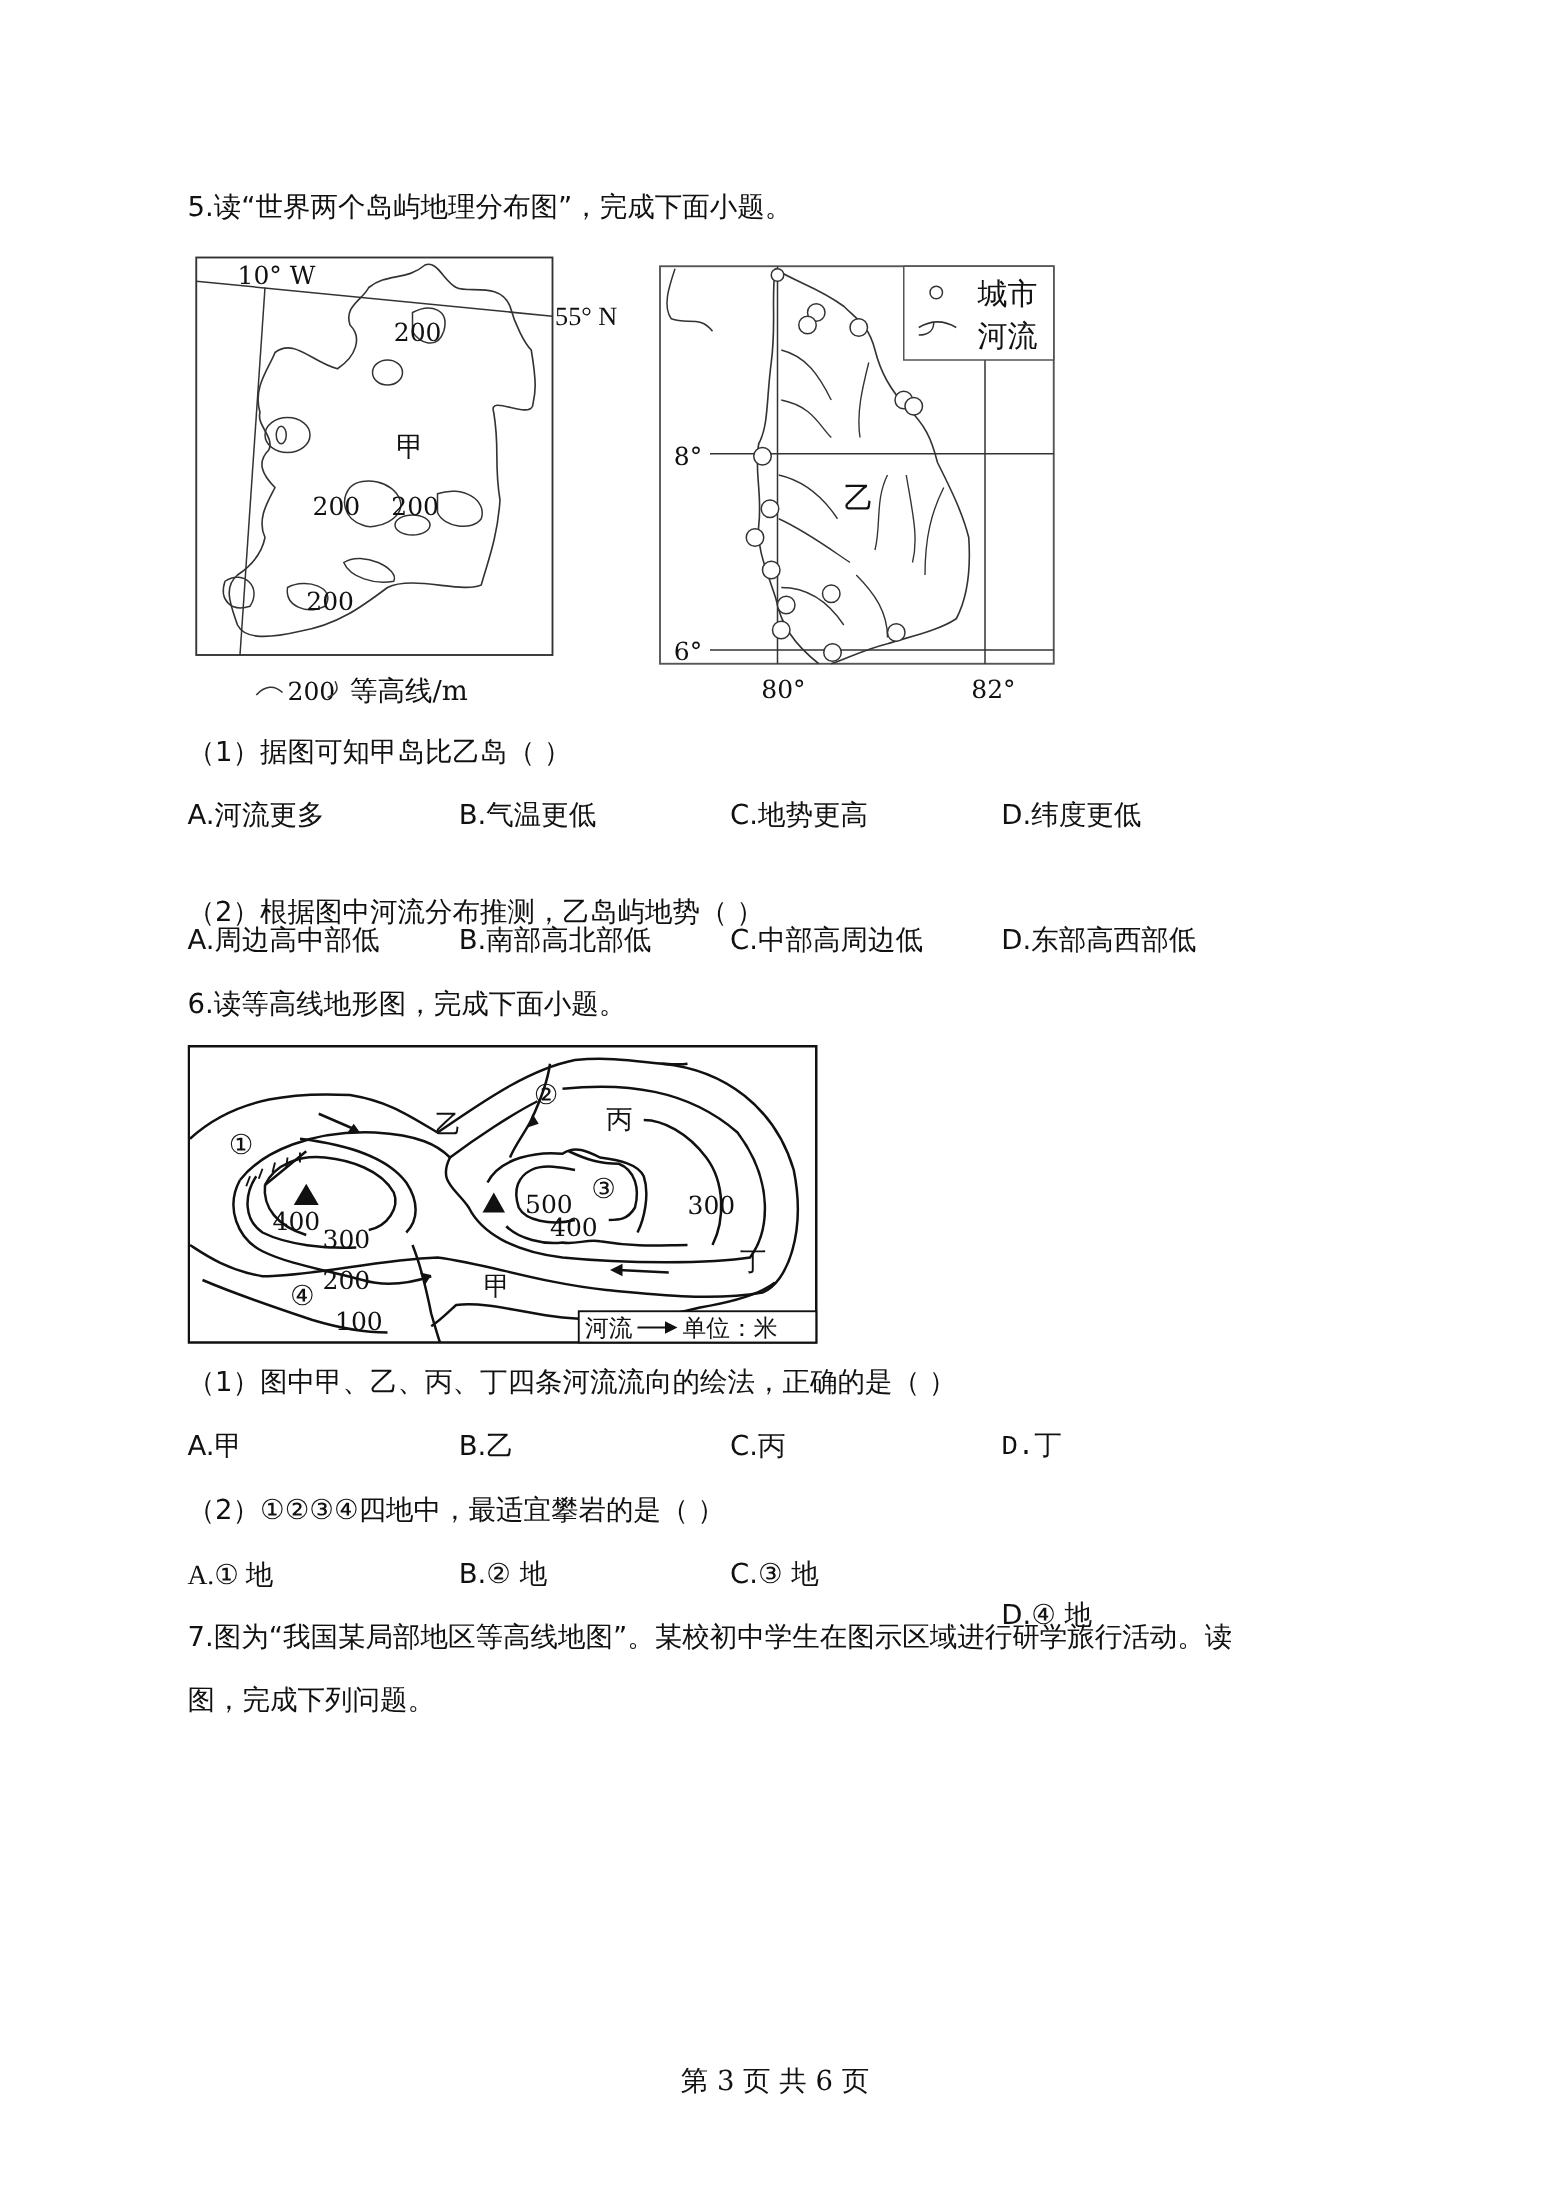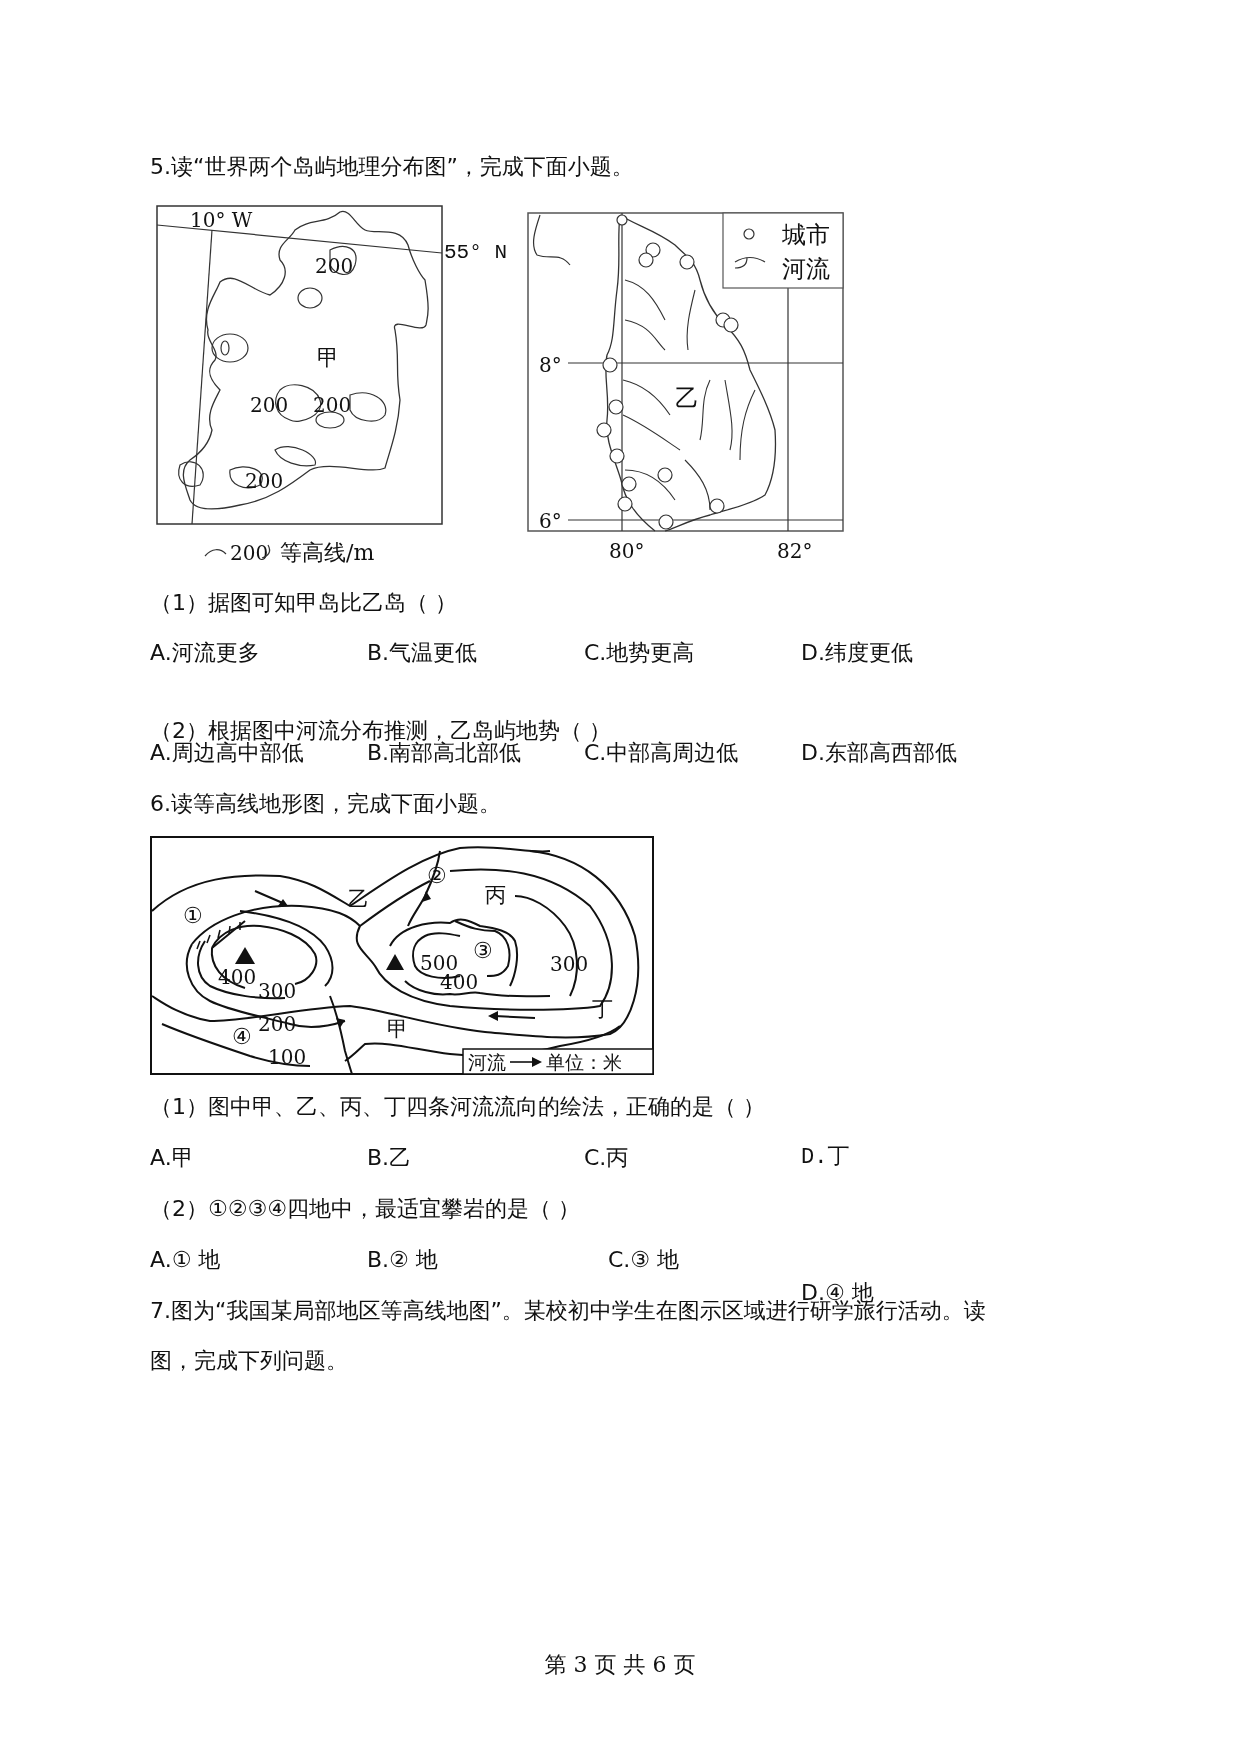--- a/index.html
+++ b/index.html
@@ -36,21 +36,21 @@
   <text x="167" y="165" font-size="22">甲</text>
   <text x="100" y="212" font-size="20">200</text>
   <text x="163" y="212" font-size="20">200</text>
   <text x="95" y="288" font-size="20">200</text>
   <text x="40" y="27" font-size="20">10° W</text>
   <path d="M55,356 C62,348 70,348 76,354" fill="none" stroke="#333" stroke-width="1.2"></path>
   <text x="80" y="360" font-size="20">200</text>
   <path d="M118,345 C122,352 118,356 112,358" fill="none" stroke="#333" stroke-width="1.2"></path>
   <text x="130" y="360" font-size="22">等高线/m</text>
 </svg>
-<div class="opt" style="left:444px;top:238px;font-family:Liberation Mono, monospace;font-size:21px;">55° N</div>
+<div class="opt" style="left:444px;top:238px;font-family:Liberation Serif, serif;font-size:21px;">55° N</div>
 
 <svg class="fig" style="left:525px;top:200px;" width="325" height="370" viewBox="0 0 325 370">
   <rect x="3" y="13" width="315" height="318" fill="#fff" stroke="#555" stroke-width="1.5"></rect>
   <line x1="97" y1="13" x2="97" y2="331" stroke="#333" stroke-width="1.2"></line>
   <line x1="263" y1="88" x2="263" y2="331" stroke="#333" stroke-width="1.2"></line>
   <line x1="43" y1="163" x2="318" y2="163" stroke="#333" stroke-width="1.2"></line>
   <line x1="43" y1="320" x2="318" y2="320" stroke="#333" stroke-width="1.2"></line>
   <path d="M15,15 C10,30 5,45 12,55 C25,60 35,52 45,65" fill="none" stroke="#333" stroke-width="1.2"></path>
   <path d="M95,15 C110,25 130,30 150,45 C160,55 170,60 175,80 C180,100 190,115 200,125 C215,140 220,150 225,170 C235,190 245,210 250,230 C252,260 248,280 240,295 C225,305 200,310 185,315 C165,320 150,328 140,331 M95,15 C92,40 96,60 92,90 C88,120 90,140 82,155 C78,175 85,195 82,220 C80,240 90,260 96,280 C100,300 110,315 130,331" fill="none" stroke="#333" stroke-width="1.3"></path>
   <path d="M100,80 C120,85 130,100 140,120 M100,120 C125,125 130,140 140,150 M98,180 C120,185 135,200 145,215 M98,215 C120,225 140,240 155,250 M100,270 C125,270 140,285 150,300 M170,90 C165,110 160,130 163,150 M185,180 C175,200 180,220 175,240 M200,180 C205,210 210,230 205,250 M230,190 C220,210 215,230 215,260 M160,260 C175,275 185,290 185,310" fill="none" stroke="#333" stroke-width="1.1"></path>
@@ -157,21 +157,21 @@
   <text x="396" y="233" font-size="19">单位：米</text>
 </svg>
 
 <div class="line" style="top:1092px;">（1）图中甲、乙、丙、丁四条河流流向的绘法，正确的是（    ）</div>
 <div class="opt" style="left:150px;top:1143px;">A.甲</div>
 <div class="opt" style="left:367px;top:1143px;">B.乙</div>
 <div class="opt" style="left:584px;top:1143px;">C.丙</div>
 <div class="opt" style="left:801px;top:1143px;font-family:Liberation Mono, monospace;">D.丁</div>
 
 <div class="line" style="top:1194px;">（2）①②③④四地中，最适宜攀岩的是（    ）</div>
-<div class="opt" style="left:150px;top:1245px;">A.① 地</div>
+<div class="opt" style="left:150px;top:1245px;font-family:Liberation Serif, serif;">A.① 地</div>
 <div class="opt" style="left:367px;top:1245px;">B.② 地</div>
-<div class="opt" style="left:608px;top:1245px;">C.③ 地</div>
+<div class="opt" style="left:584px;top:1245px;">C.③ 地</div>
 <div class="opt" style="left:801px;top:1245px;margin-top:33px;">D.④ 地</div>
 
 <div class="line" style="top:1296px;">7.图为“我国某局部地区等高线地图”。某校初中学生在图示区域进行研学旅行活动。读</div>
 <div class="line" style="top:1346px;">图，完成下列问题。</div>
 
 <div class="footer">第 3 页 共 6 页</div>
 
 </body></html>

